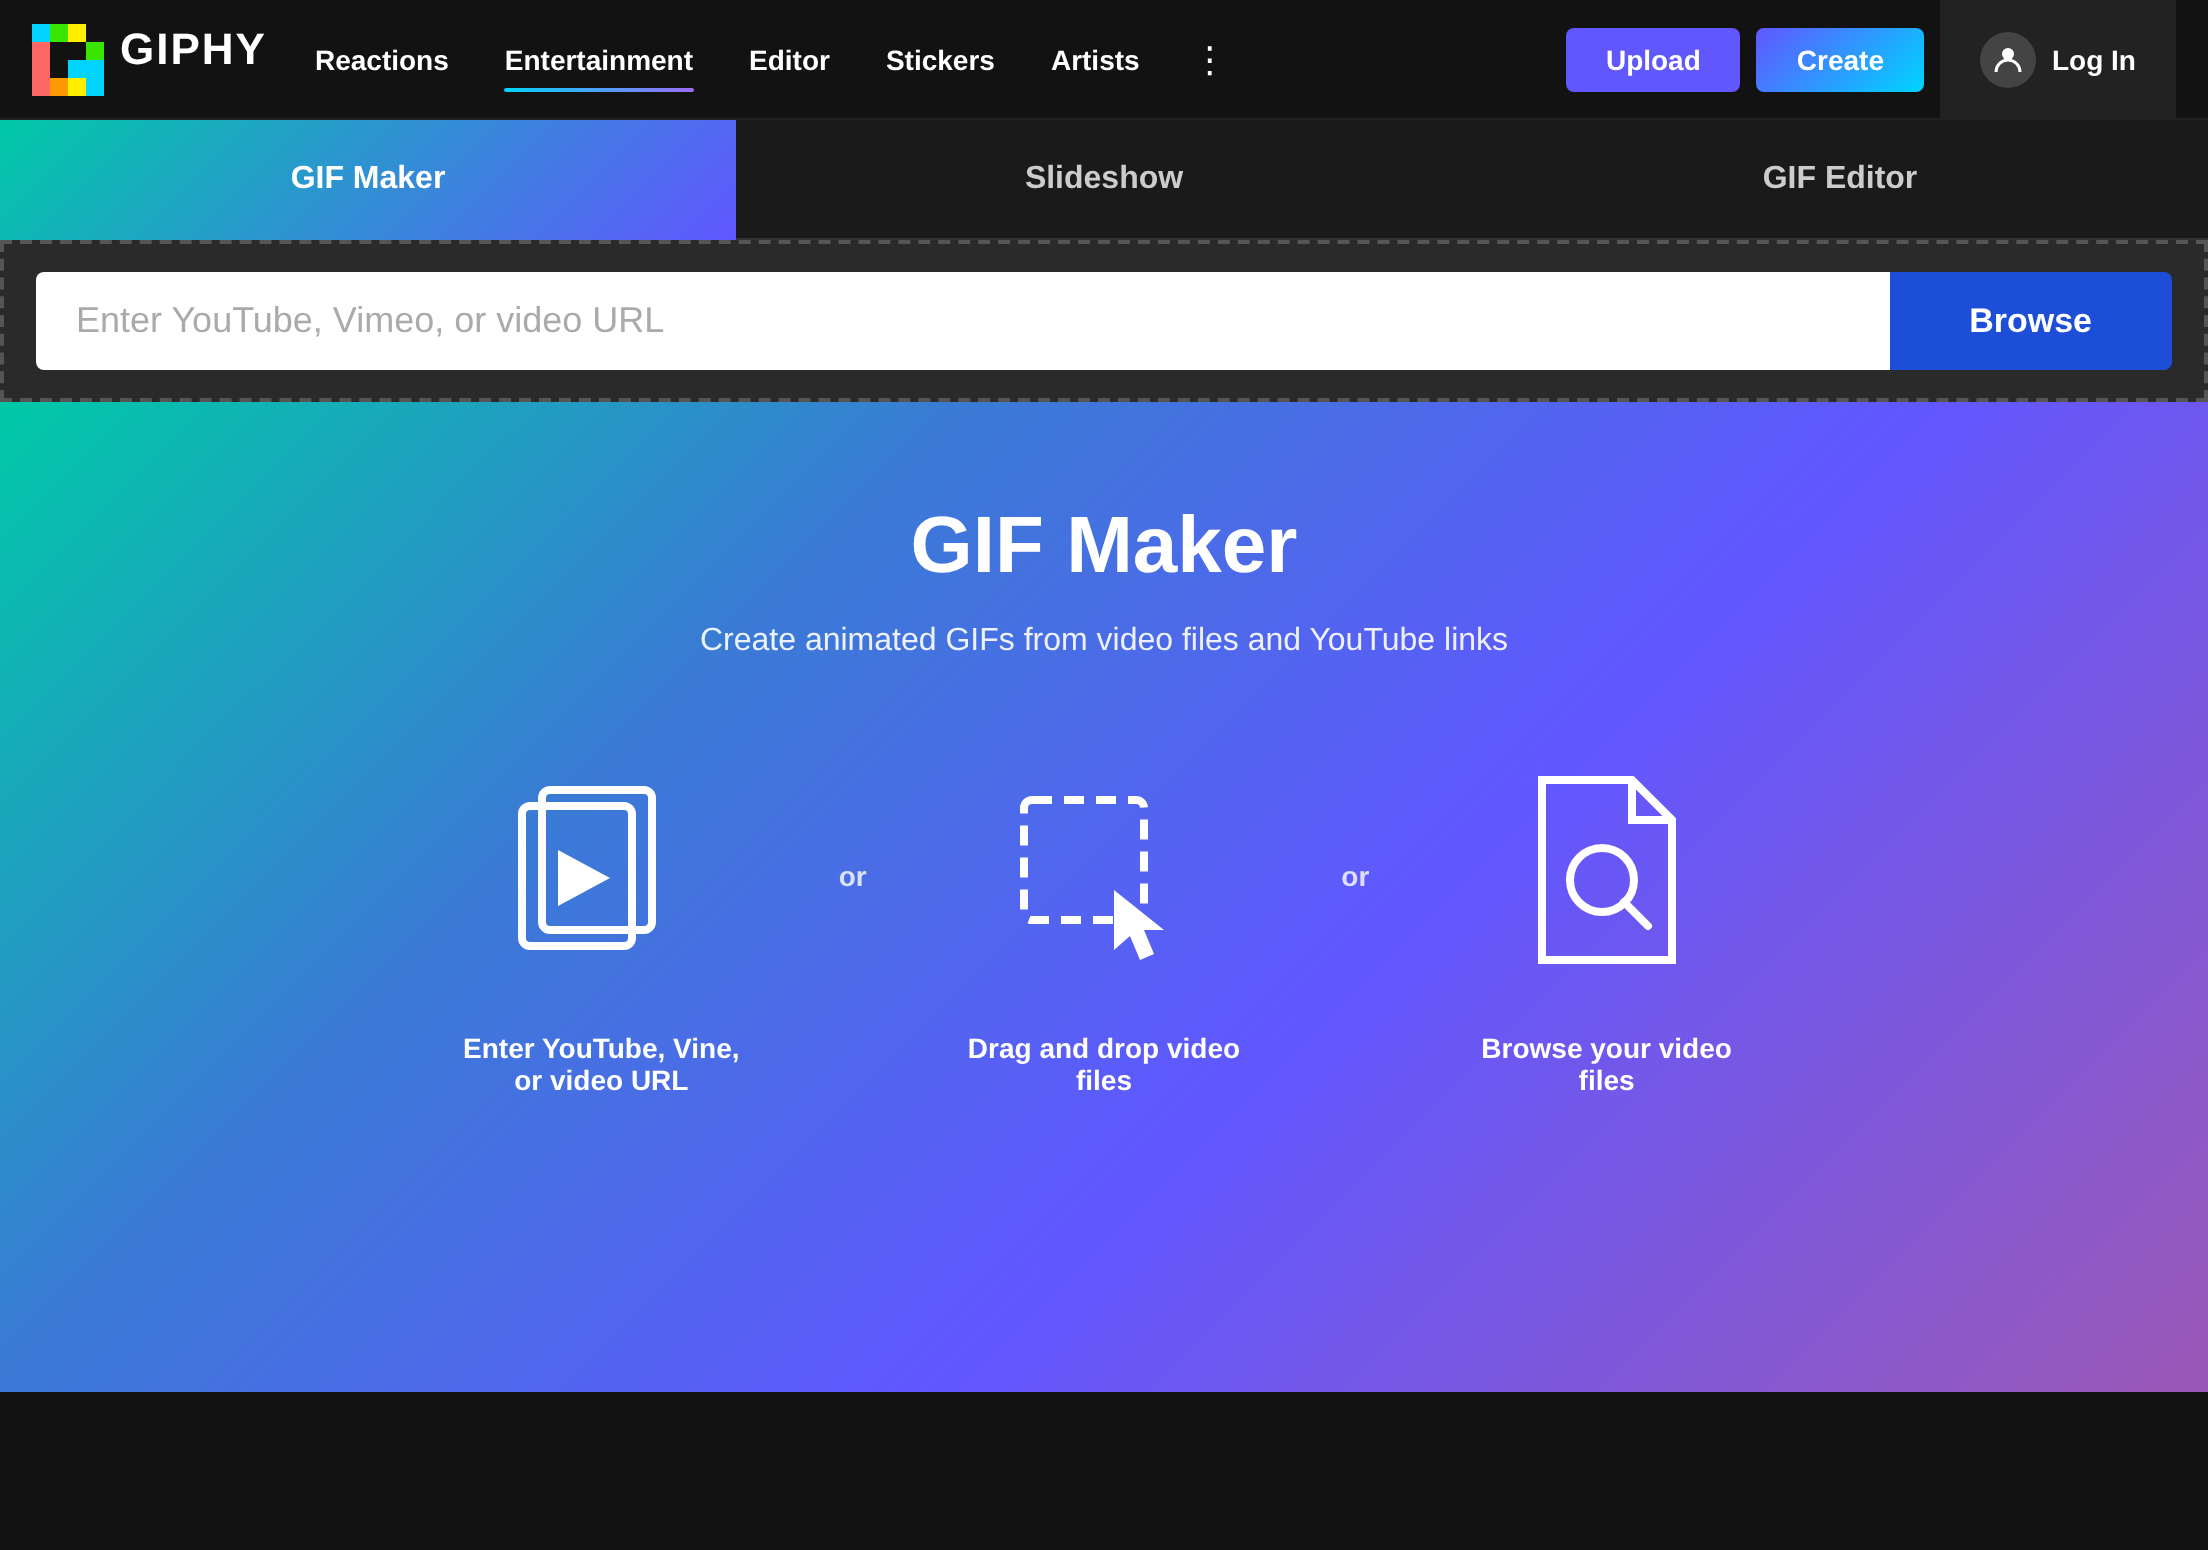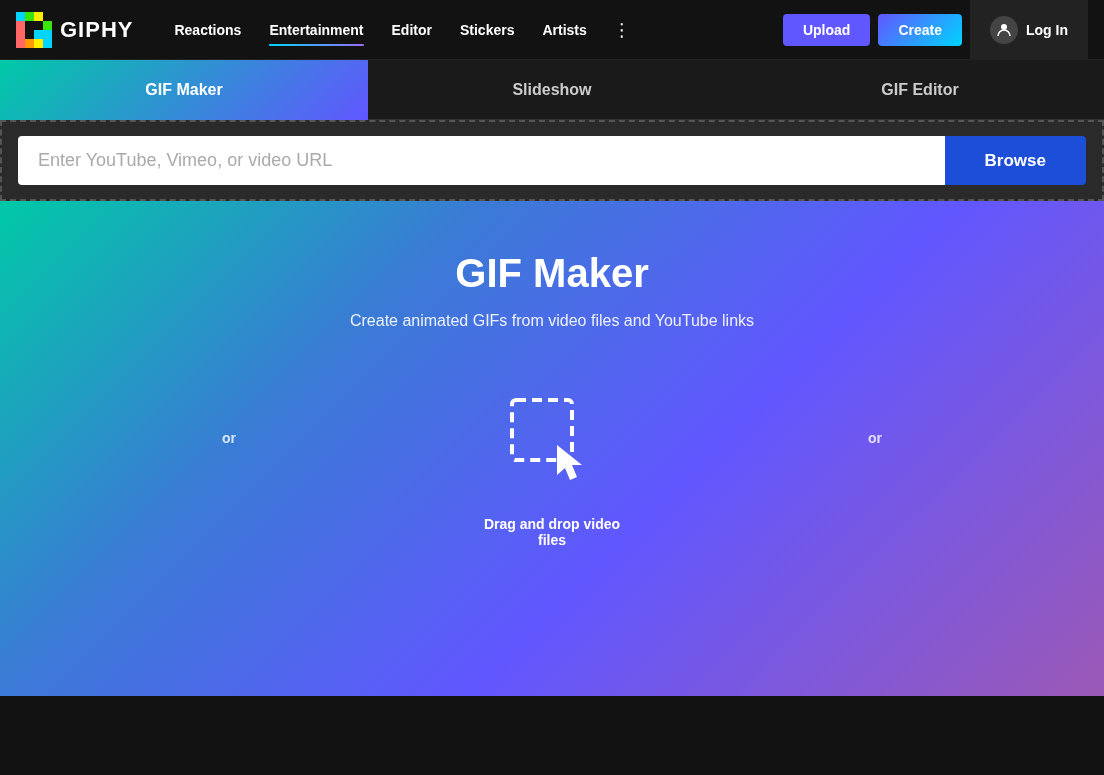--- a/index.html
+++ b/index.html
@@ -9,22 +9,21 @@
     .navbar {
       display: flex;
       align-items: center;
       background: #121212;
       height: 60px;
       padding: 0 16px;
       border-bottom: 1px solid #222;
     }
     .logo-area {
       display: flex;
-      align-items: center;
-      margin-right: 29px;
+      margin-right: 12px;
       text-decoration: none;
     }
     .logo-icon {
       width: 36px;
       height: 36px;
       margin-right: 8px;
     }
     .logo-text {
       color: #fff;
       font-size: 22px;
@@ -293,31 +292,59 @@
     <button class="btn-browse">Browse</button>
   </div>
 </div>
 
 <div class="main-content">
   <h1 class="main-title">GIF Maker</h1>
   <p class="main-subtitle">Create animated GIFs from video files and YouTube links</p>
 
   <div class="icons-row">
 
+    <div class="icon-item">
+      <div class="icon-svg-wrap">
+        <svg width="100" height="110" viewBox="0 0 100 110" fill="none" xmlns="http://www.w3.org/2000/svg">
+
+          <rect x="20" y="10" width="55" height="70" rx="4" fill="none" stroke="white" stroke-width="4"></rect>
+
+          <rect x="10" y="18" width="55" height="70" rx="4" fill="none" stroke="white" stroke-width="4"></rect>
+
+          <polygon points="28,40 28,68 54,54" fill="white"></polygon>
+        </svg>
+      </div>
+      <span class="icon-label">Enter YouTube, Vine, or video URL</span>
+    </div>
 
     <span class="or-text">or</span>
 
     <div class="icon-item">
       <div class="icon-svg-wrap">
         <svg width="100" height="100" viewBox="0 0 100 100" fill="none" xmlns="http://www.w3.org/2000/svg">
 
           <rect x="10" y="10" width="60" height="60" rx="4" fill="none" stroke="white" stroke-width="4" stroke-dasharray="10,6"></rect>
 
           <polygon points="55,55 55,85 63,78 68,90 75,87 70,75 80,75" fill="white"></polygon>
         </svg>
       </div>
       <span class="icon-label">Drag and drop video files</span>
     </div>
 
     <span class="or-text">or</span>
 
+    <div class="icon-item">
+      <div class="icon-svg-wrap">
+        <svg width="95" height="110" viewBox="0 0 95 110" fill="none" xmlns="http://www.w3.org/2000/svg">
+
+          <path d="M15 5 L60 5 L80 25 L80 95 L15 95 Z" fill="none" stroke="white" stroke-width="4"></path>
+
+          <path d="M60 5 L60 25 L80 25" fill="none" stroke="white" stroke-width="4"></path>
+
+          <circle cx="45" cy="55" r="16" fill="none" stroke="white" stroke-width="4"></circle>
+
+          <line x1="56" y1="66" x2="68" y2="78" stroke="white" stroke-width="4" stroke-linecap="round"></line>
+        </svg>
+      </div>
+      <span class="icon-label">Browse your video files</span>
+    </div>
   </div>
 </div>
 
 </body></html>

